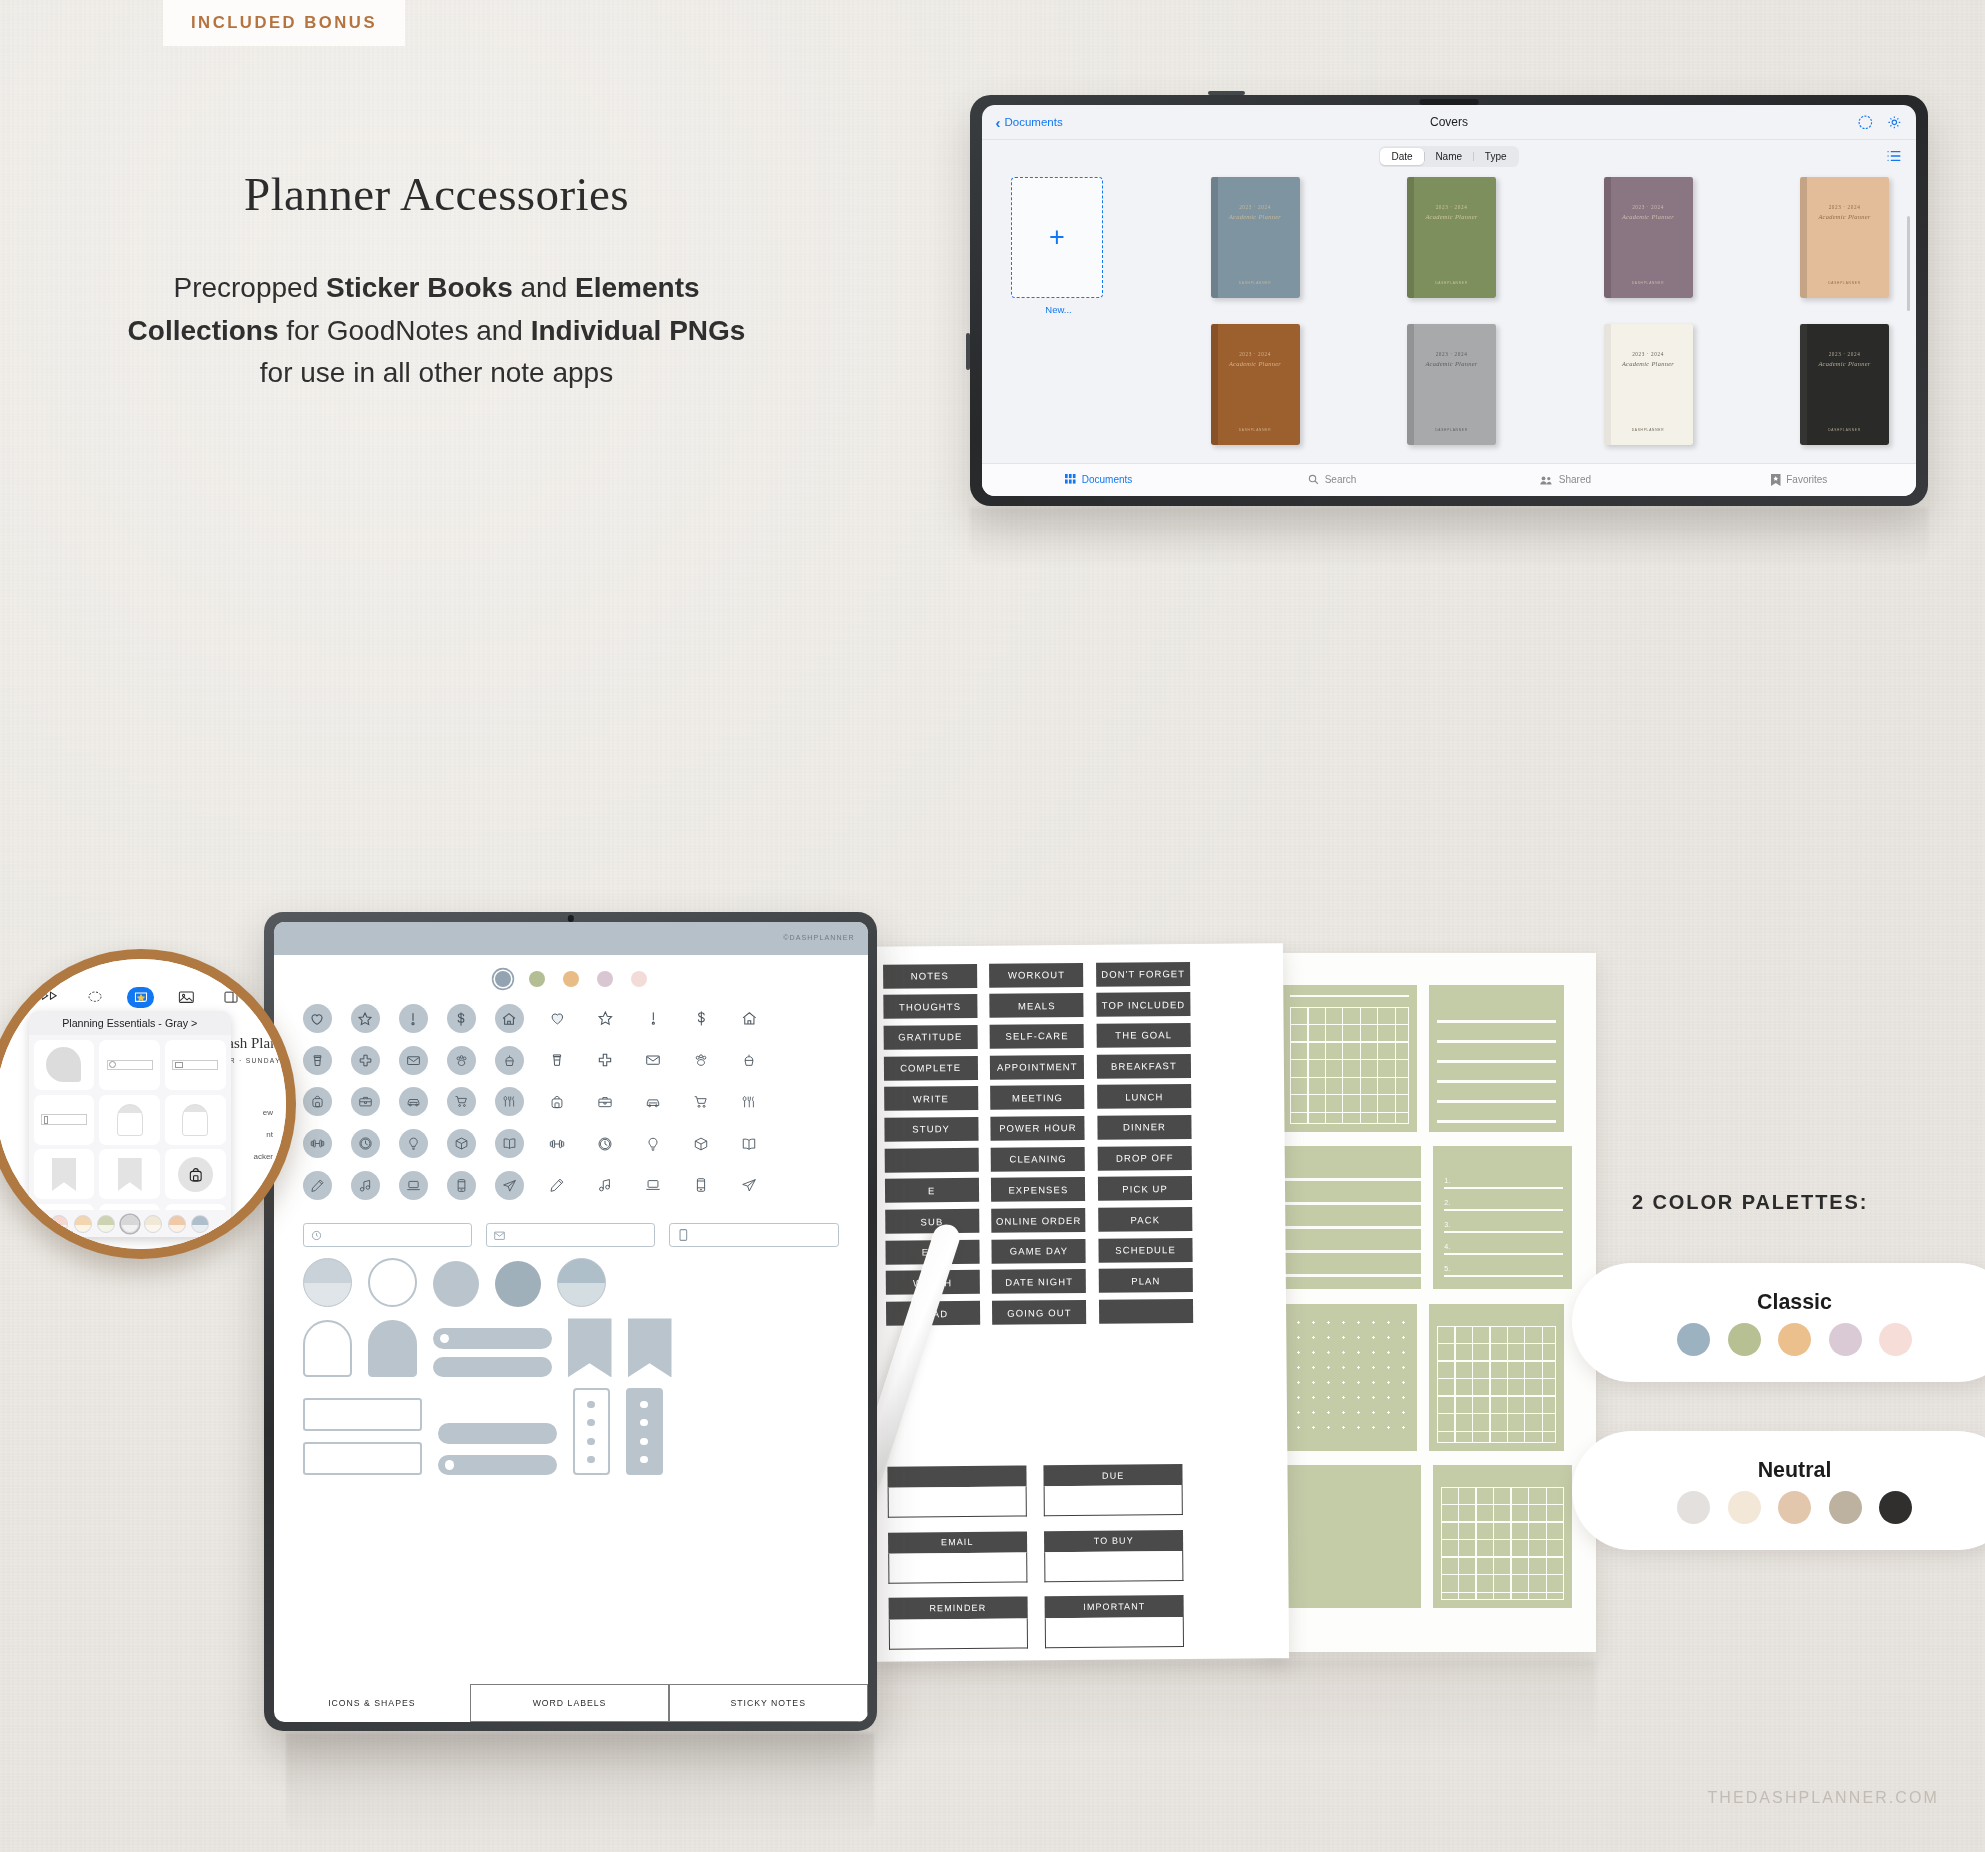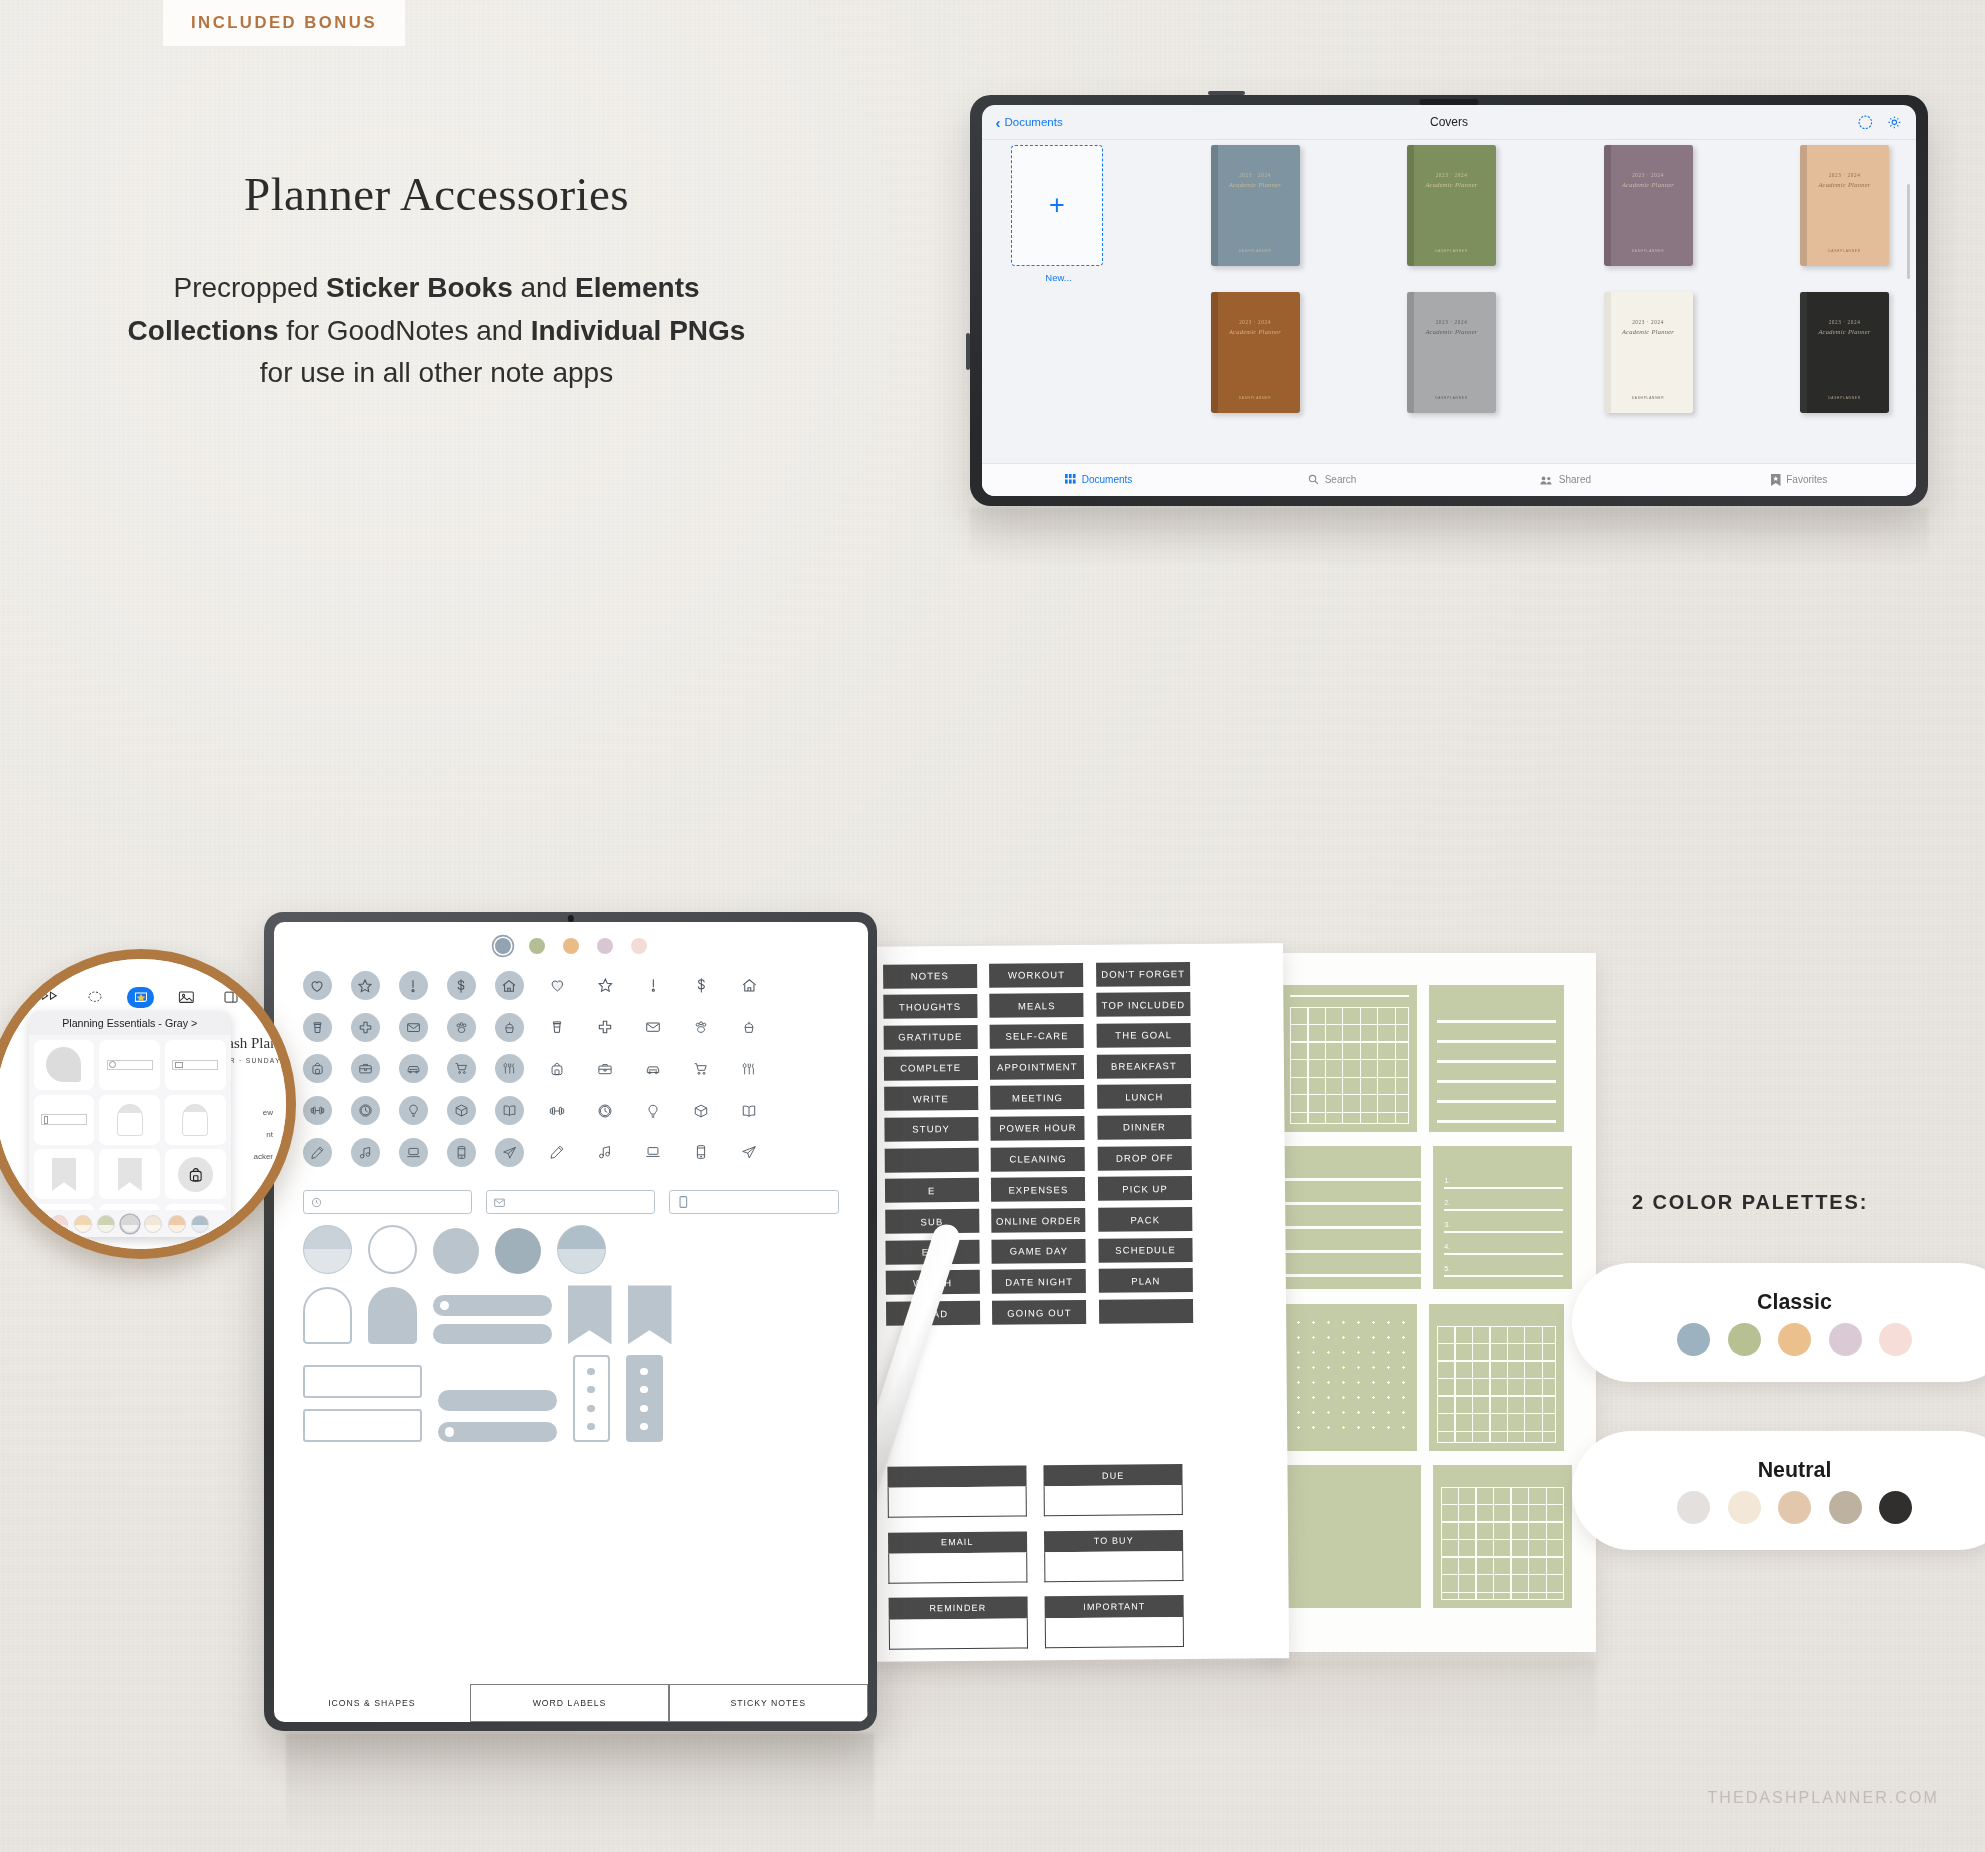--- a/index.html
+++ b/index.html
@@ -326,20 +326,34 @@
         </span>
         <span class="icon-gear">
           <svg width="16.7" height="16.7" viewBox="0 0 24 24" fill="none" stroke="#1277f2" stroke-width="1.6">
               <circle cx="12" cy="12" r="3.2"></circle>
               <path d="M12 3.5v2.2M12 18.3v2.2M3.5 12h2.2M18.3 12h2.2M6.2 6.2l1.6 1.6M16.2 16.2l1.6 1.6M17.8 6.2l-1.6 1.6M7.8 16.2l-1.6 1.6"></path>
             </svg>
         </span>
       </div>
     </div>
 
+    <div class="gn-subbar">
+      <div class="seg">
+        <div class="on">Date</div>
+        <div class="divline"></div>
+        <div>Name</div>
+        <div class="divline"></div>
+        <div>Type</div>
+      </div>
+      <span class="list-ico">
+        <svg width="14.3" height="12.7" viewBox="0 0 20 16" fill="none" stroke="#1277f2" stroke-width="1.8" stroke-linecap="round">
+            <path d="M1.5 2h0M1.5 8h0M1.5 14h0M6 2h12M6 8h12M6 14h12"></path>
+          </svg>
+      </span>
+    </div>
 
     <div class="covers-area">
       <div class="cover-row">
         <div class="cover-cell">
           <div class="cover-new">
             <span class="plus">+</span>
           </div>
           <div class="cover-new-label">New...</div>
         </div>
         <div class="cover-cell">
@@ -567,20 +581,23 @@
     </div>
   </div>
 </div>
 
 <div class="pencil"></div>
 
 <div class="reflect-bot"></div>
 <div class="ipad-bot">
   <div class="cam2"></div>
   <div class="screen-bot">
+    <div class="sticker-topbar">
+      <span class="wm">©DASHPLANNER</span>
+    </div>
 
     <div class="dots-row">
       <span class="cdot sel" style="background:#93a3b2"></span>
       <span class="cdot" style="background:#b4be95"></span>
       <span class="cdot" style="background:#e8bb87"></span>
       <span class="cdot" style="background:#d8c7d2"></span>
       <span class="cdot" style="background:#f3dcd8"></span>
     </div>
 
     <div class="icons-wrap">

